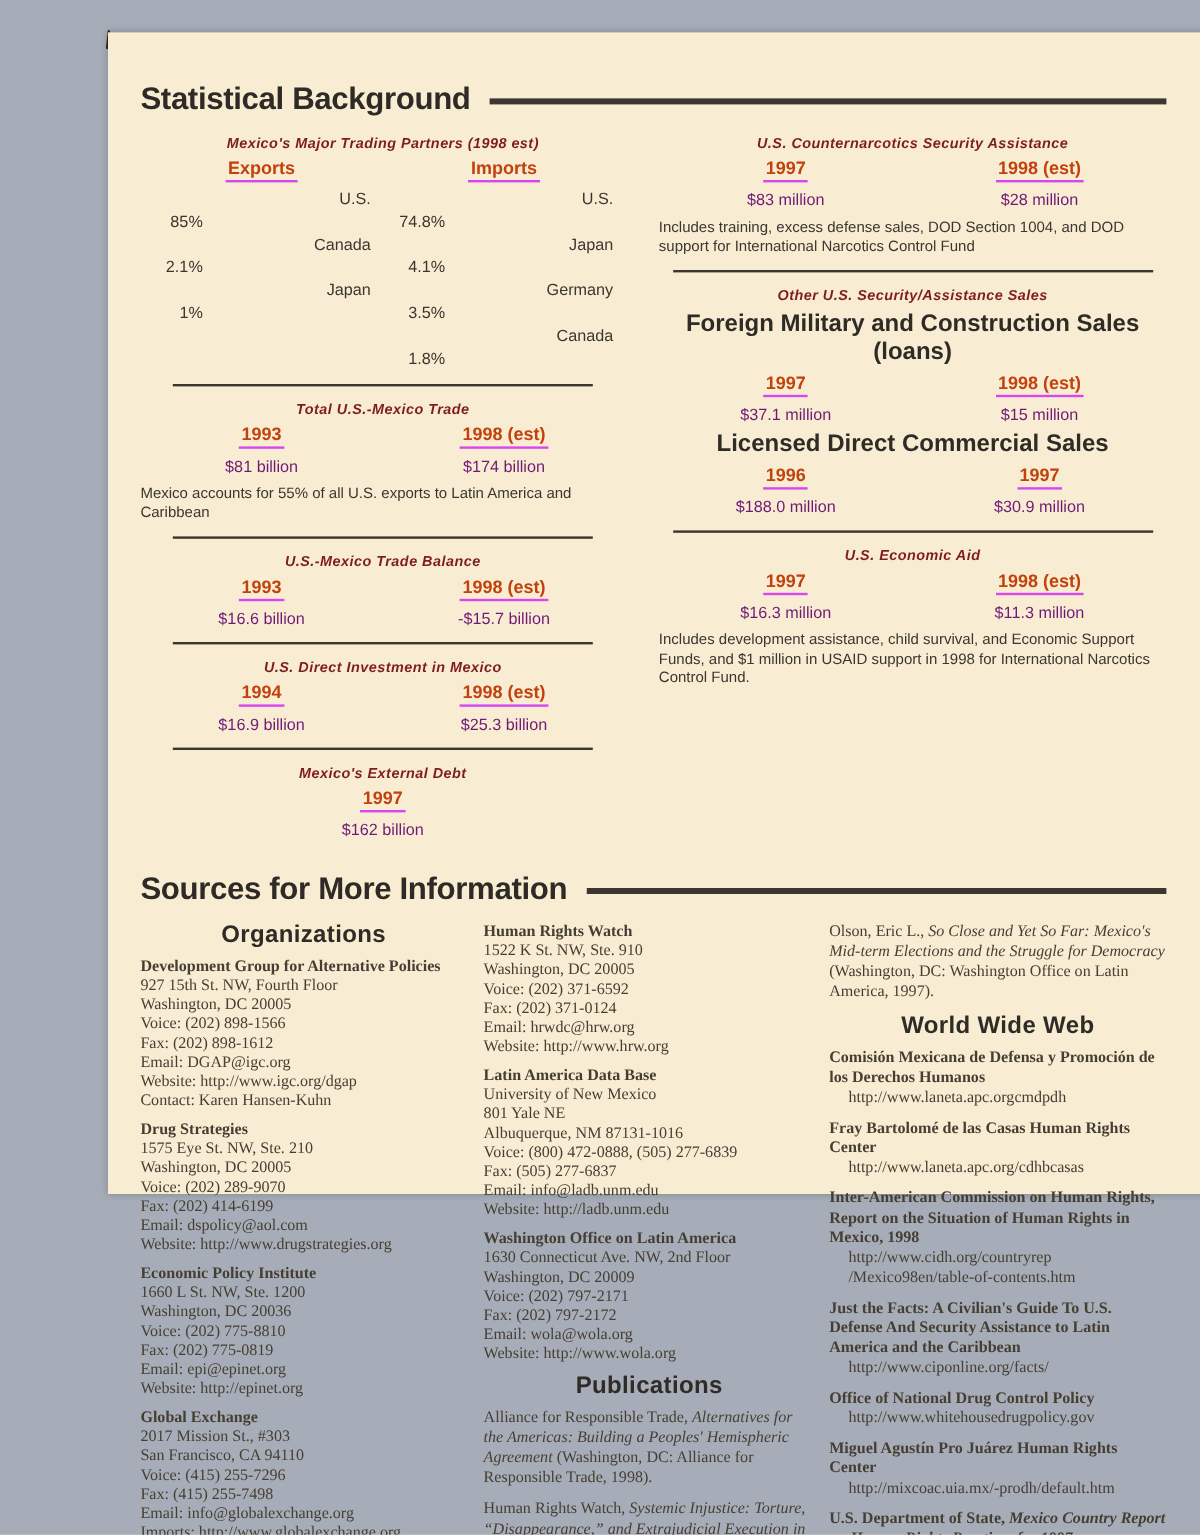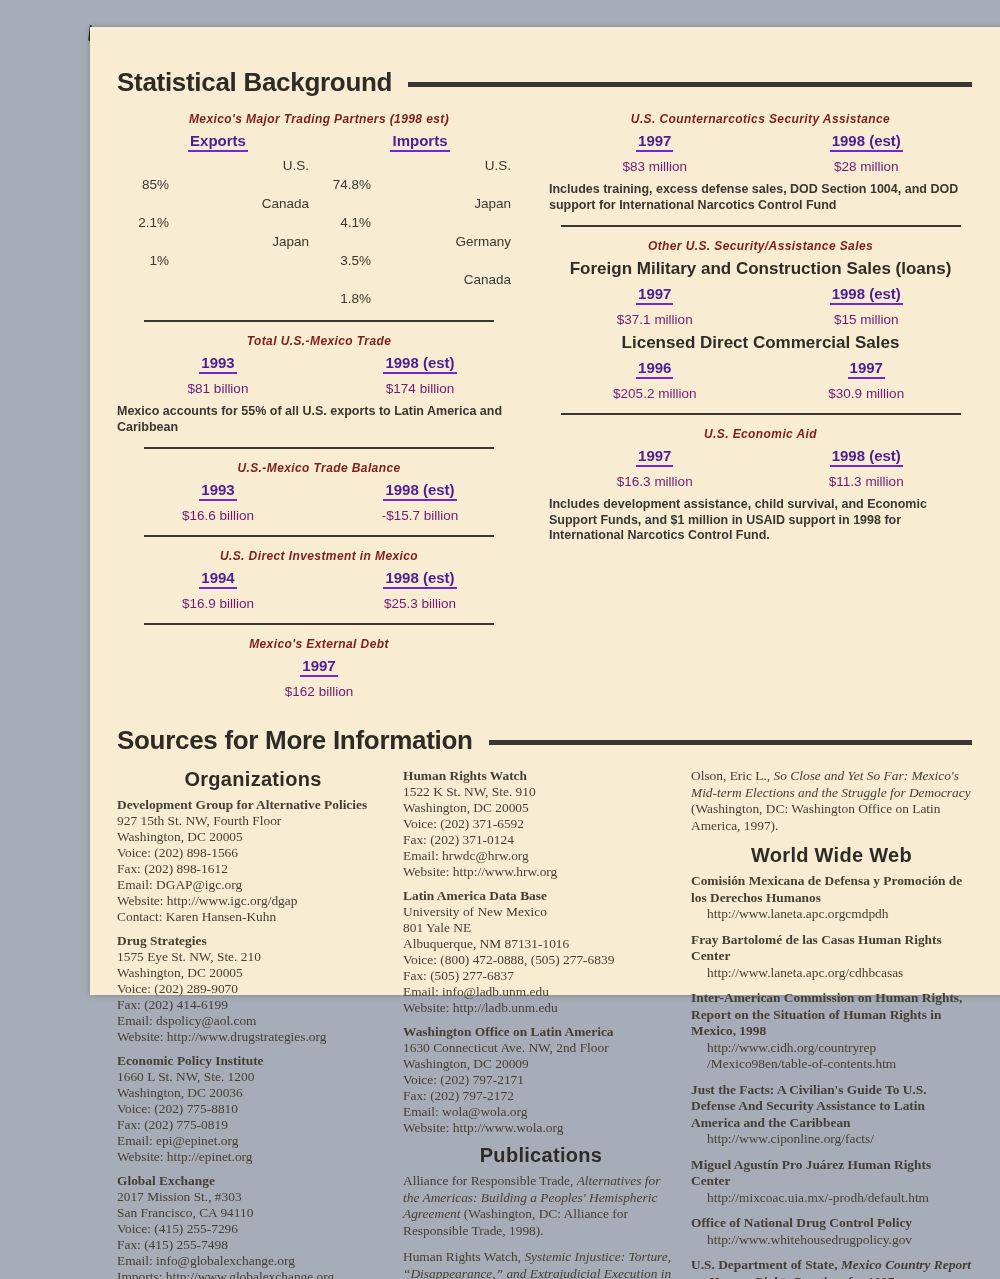--- a/index.html
+++ b/index.html
@@ -28,31 +28,31 @@
   .sec-rule{flex:1;height:5px;background:#3b362f;margin-left:16px;margin-top:4px;}
   
   .stats-row{display:flex;margin-top:12px;}
   .stats-col-left{width:404px;}
   .stats-col-right{flex:1;margin-left:28px;}
   .stat-block{text-align:center;}
   .sb-title{
     font-size:12px;font-weight:bold;font-style:italic;
     letter-spacing:.4px;color:#7f1d1d;margin:2px 0 6px 0;
   }
-  .sb-sub{font-size:17px;font-weight:bold;color:#2f2b26;margin:2px 0 6px 0;}
+  .sb-sub{font-size:20px;font-weight:bold;color:#2f2b26;margin:2px 0 6px 0;}
   .pair{display:flex;}
   .pair .cell{flex:1;text-align:center;}
   .year-label{
-    display:inline-block;font-size:15px;font-weight:bold;color:#4c1d95;
-    border-bottom:2px solid #6d28d9;padding:0 2px 1px 2px;
+    display:inline-block;font-size:15px;font-weight:bold;color:#c2410c;
+    border-bottom:2px solid #d946ef;padding:0 2px 1px 2px;
   }
   .value{font-size:13.5px;margin-top:7px;color:#701a75;}
   .note{
     font-size:12.5px;line-height:15.5px;text-align:left;
-    margin:8px 0 0 0;color:#3b362f;font-weight:bold;
+    margin:8px 0 0 0;color:#3b362f;
   }
   .divider{border:none;border-top:2px solid #3b362f;margin:12px auto 12px auto;}
   .stats-col-left .divider{width:350px;}
   .stats-col-right .divider{width:400px;}
   
   .tp-cols{display:flex;margin-top:2px;}
   .tp-col{flex:1;}
   .tp-rows{margin-top:4px;}
   .tp-row{display:flex;font-size:13.5px;line-height:19px;flex-direction:column;}
   .tp-row .tp-country{flex:1;text-align:right;padding-right:10px;}
@@ -233,21 +233,21 @@
           </div>
           <div class="cell">
             <span class="year-label">1998 (est)</span>
             <div class="value">$15 million</div>
           </div>
         </div>
         <h3 class="sb-sub mt6">Licensed Direct Commercial Sales</h3>
         <div class="pair">
           <div class="cell">
             <span class="year-label">1996</span>
-            <div class="value">$205.2 million</div>
+            <div class="value">$188.0 million</div>
           </div>
           <div class="cell">
             <span class="year-label">1997</span>
             <div class="value">$30.9 million</div>
           </div>
         </div>
       </section>
 
       <hr class="divider">
 
@@ -375,26 +375,26 @@
           <div class="www">
             <div class="www-title"><span>Inter-American Commission on Human Rights, Report on the Situation of Human Rights in Mexico, 1998</span></div>
             <div class="www-url">http://www.cidh.org/countryrep</div>
             <div class="www-url">/Mexico98en/table-of-contents.htm</div>
           </div>
           <div class="www">
             <div class="www-title"><span>Just the Facts: A Civilian's Guide To U.S. Defense And Security Assistance to Latin America and the Caribbean</span></div>
             <div class="www-url">http://www.ciponline.org/facts/</div>
           </div>
           <div class="www">
+            <div class="www-title"><span>Office of National Drug Control Policy</span></div>
+            <div class="www-url">http://www.whitehousedrugpolicy.gov</div>
+          </div>
+          <div class="www">
             <div class="www-title"><span>Miguel Agustín Pro Juárez Human Rights Center</span></div>
             <div class="www-url">http://mixcoac.uia.mx/-prodh/default.htm</div>
-          </div>
-          <div class="www">
-            <div class="www-title"><span>Office of National Drug Control Policy</span></div>
-            <div class="www-url">http://www.whitehousedrugpolicy.gov</div>
           </div>
           <div class="www">
             <div class="www-title"><span>U.S. Department of State, </span><span class="it">Mexico Country Report on Human Rights Practices for 1997</span></div>
             <div class="www-url">http://www.state.gov/www/global</div>
             <div class="www-url">/human_rights/1997_hrp_report/mexico.html</div>
           </div>
         </div>
     </div>
 
   </div>

